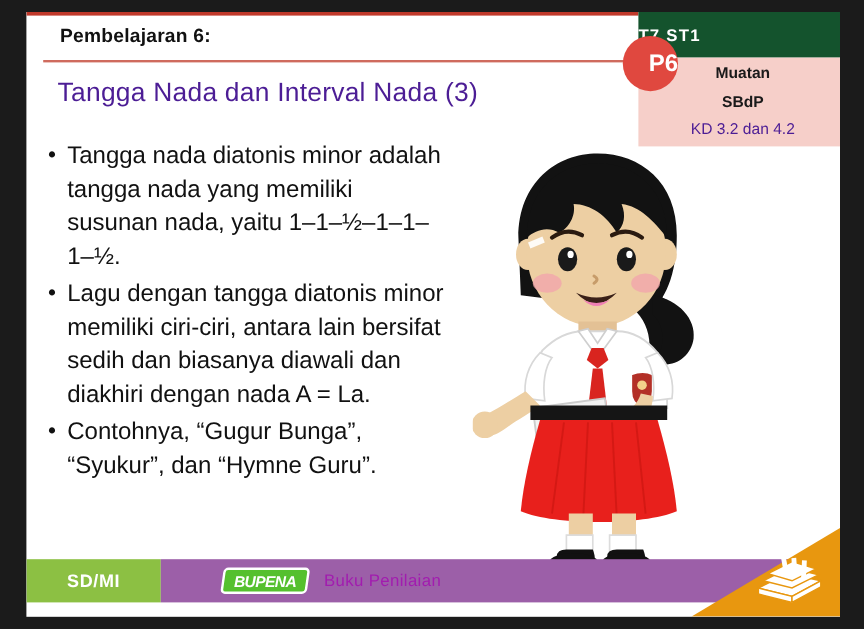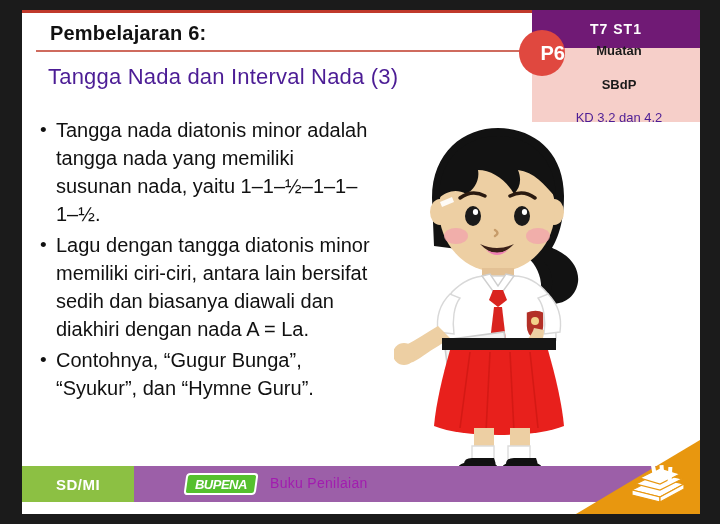--- a/index.html
+++ b/index.html
@@ -19,51 +19,51 @@
     overflow:hidden;
   }
 
   
   .top-rule {
     position:absolute; left:0; top:0; width:510px; height:3px;
     background:#c0392b;
   }
   .kicker {
     position:absolute; left:28px; top:12px;
-    font-size:20px; font-weight:bold; color:#111; letter-spacing:.2px;
+    font-size:16px; font-weight:bold; color:#111; letter-spacing:.2px;
   }
   .kicker-rule {
     position:absolute; left:14px; top:40px; width:496px; height:2px;
     background:#cf6b5e;
   }
 
   
   .title {
     position:absolute; left:26px; top:54px;
     font-size:22px; font-weight:normal; color:#4c1d95;
     letter-spacing:.2px; white-space:nowrap;
   }
 
   
   .meta-panel {
     position:absolute; left:510px; top:0; width:168px; height:112px;
   }
   .meta-head {
     position:absolute; left:0; top:0; width:168px; height:38px;
-    background:#701a75;
-    display:flex; align-items:center; justify-content:center;
+    background:#14532d;
+    display:flex; align-items:center; 
   }
   .meta-head span {
     color:#fff; font-size:14px; font-weight:bold; letter-spacing:1px;
   }
   .meta-body {
     position:absolute; left:0; top:38px; width:174px; height:74px;
     background:#f6cfc9;
     display:flex; flex-direction:column; align-items:center;
-    justify-content:center; gap:17px;
+    justify-content:center; gap:7px;
   }
   .meta-body .m1, .meta-body .m2 {
     font-size:13px; font-weight:bold; color:#1a1a1a; line-height:1.25;
   }
   .meta-body .m3 { font-size:13px; color:#4c1d95; line-height:1.3; }
 
   
   .badge {
     position:absolute; left:497px; top:20px;
     width:46px; height:46px; border-radius:50%;

